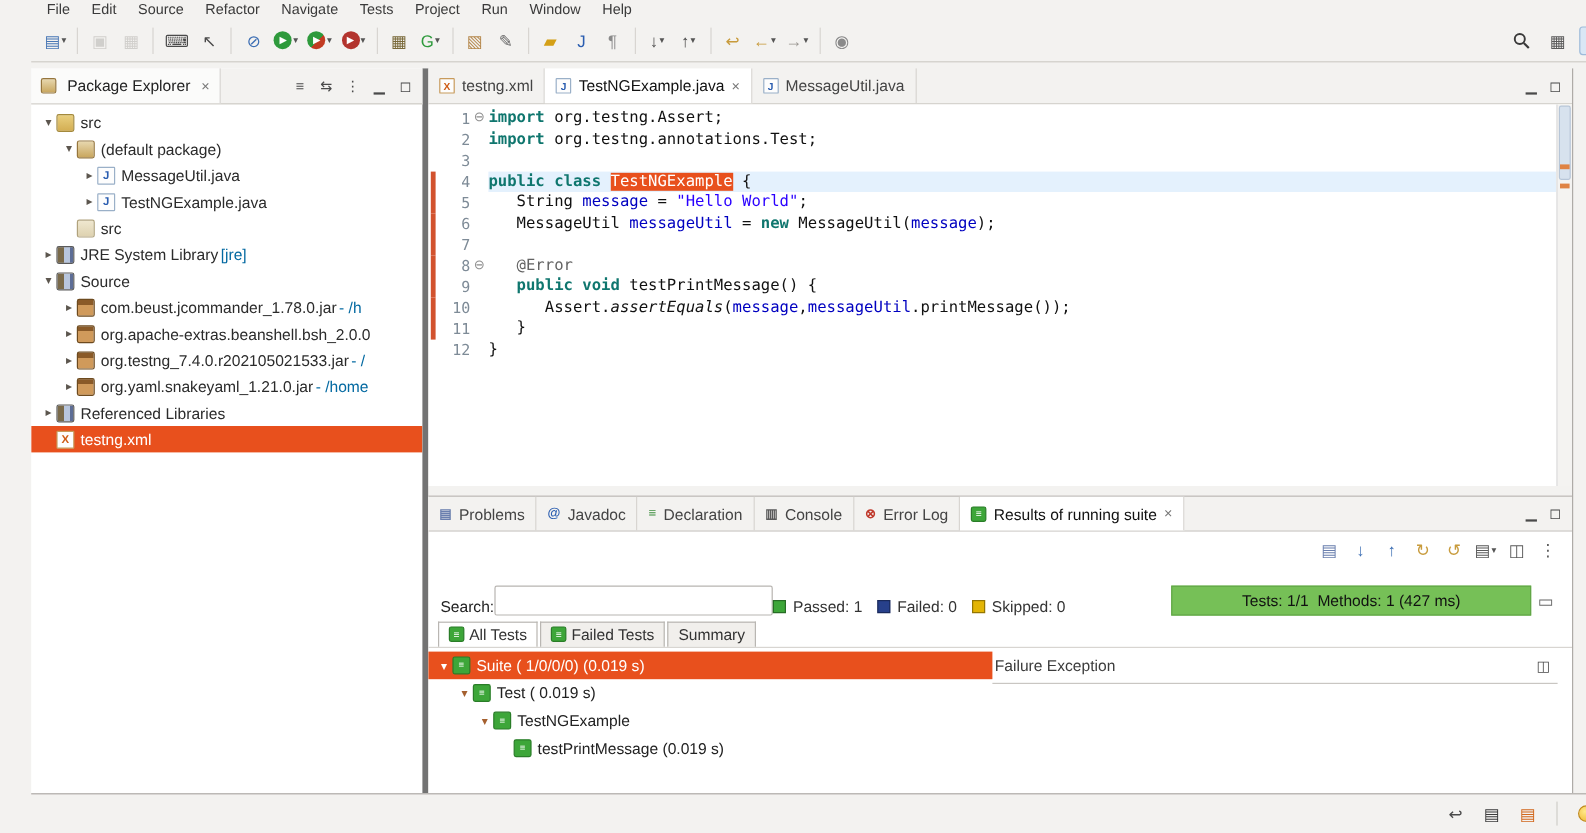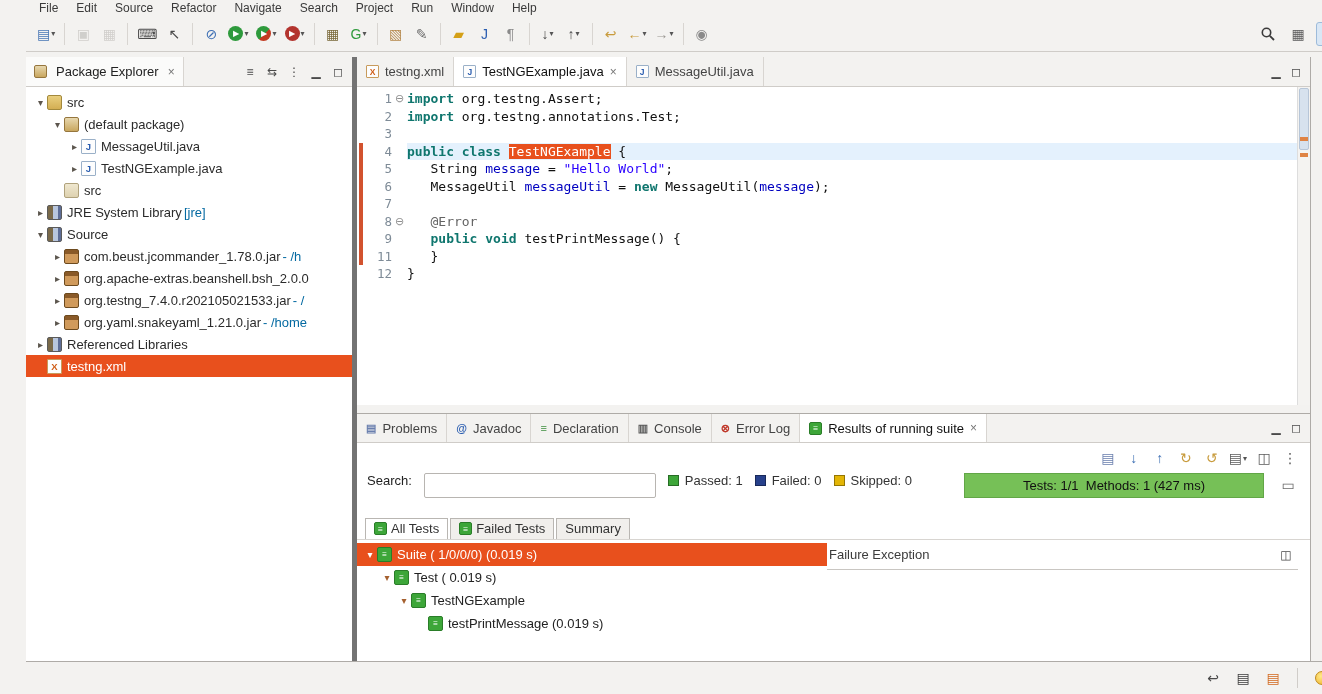--- a/index.html
+++ b/index.html
@@ -76,21 +76,21 @@
   .ovmark { position:absolute; left:2px; right:2px; height:4px; background:#df8344; }
 
   .sash { height:8px; background:#f3f2f0; }
 
   
   .bottom { height:248px; flex:none; background:#fff; display:flex; flex-direction:column; border-top:1px solid #aeaba7; }
   .btabs { height:29px; flex:none; background:#f3f2f0; border-bottom:1px solid #cfccc8; display:flex; align-items:stretch; padding-right:4px; }
   .btab { display:flex; align-items:center; gap:2px; padding:0 9px; border-right:1px solid #d8d5d1; color:#444; }
   .btab.active { background:#fff; color:#111; }
   .btoolbar { height:30px; flex:none; display:flex; align-items:center; justify-content:flex-end; padding:0 8px; gap:2px; }
-  .bsearch { height:40px; flex:none; display:flex; align-items:flex-start; gap:12px; padding:0 10px; }
+  .bsearch { height:40px; flex:none; display:flex; align-items:flex-end; gap:0; padding:0 10px; }
   .bsearch input { width:232px; height:25px; border:1px solid #b8b5b1; border-radius:2px; padding:0 6px; font-size:13px; background:#fff; outline:none; font-family:inherit; }
   .chip { display:inline-flex; align-items:center; gap:6px; color:#333; }
   .chipbox { width:11px; height:11px; border:1px solid rgba(0,0,0,.35); flex:none; }
   .pbar { margin-left:auto; width:300px; height:25px; display:flex; align-items:center; justify-content:center; color:#111; border:1px solid #62a647; }
   .pbar .lbl { white-space:pre; }
   .rtabs { height:26px; flex:none; display:flex; align-items:flex-end; padding:0 8px; }
   .rtab { display:flex; align-items:center; padding:2px 8px 3px; border:1px solid #b9b6b2; border-bottom:none; background:#f1efec; color:#333; margin-right:2px; }
   .rtab.active { background:#fff; }
   .rbody { flex:1; display:flex; min-height:0; border-top:1px solid #d8d5d1; }
   .rtree { width:470px; flex:none; padding-top:3px; }
@@ -114,21 +114,21 @@
 <body>
 
 <div class="app">
 
   <div class="menubar">
       <span class="menu-item">File</span>
       <span class="menu-item">Edit</span>
       <span class="menu-item">Source</span>
       <span class="menu-item">Refactor</span>
       <span class="menu-item">Navigate</span>
-      <span class="menu-item">Search</span>
+      <span class="menu-item">Tests</span>
       <span class="menu-item">Project</span>
       <span class="menu-item">Run</span>
       <span class="menu-item">Window</span>
       <span class="menu-item">Help</span>
     </div>
 
   <div class="toolbar">
     <div class="tb-left">
         <span class="tbtn">
           <span class="glyph" style="color: rgb(74, 120, 181);">▤</span>
@@ -403,20 +403,28 @@
               <span class="fold">⊖</span>
               <span class="txt"><span class="seg-an">   @Error</span></span>
             </div>
             <div class="cl">
               <span class="ruler">
                 <span class="chg"></span>
               </span>
               <span class="num">9</span>
               <span class="fold"></span>
               <span class="txt"><span class="seg-pl">   </span><span class="seg-kw">public void</span><span class="seg-pl"> testPrintMessage() {</span></span>
+            </div>
+            <div class="cl">
+              <span class="ruler">
+                <span class="chg"></span>
+              </span>
+              <span class="num">10</span>
+              <span class="fold"></span>
+              <span class="txt"><span class="seg-pl">      Assert.</span><span class="seg-itl">assertEquals</span><span class="seg-pl">(</span><span class="seg-fd">message</span><span class="seg-pl">,</span><span class="seg-fd">messageUtil</span><span class="seg-pl">.printMessage());</span></span>
             </div>
             <div class="cl">
               <span class="ruler">
                 <span class="chg"></span>
               </span>
               <span class="num">11</span>
               <span class="fold"></span>
               <span class="txt"><span class="seg-pl">   }</span></span>
             </div>
             <div class="cl">

